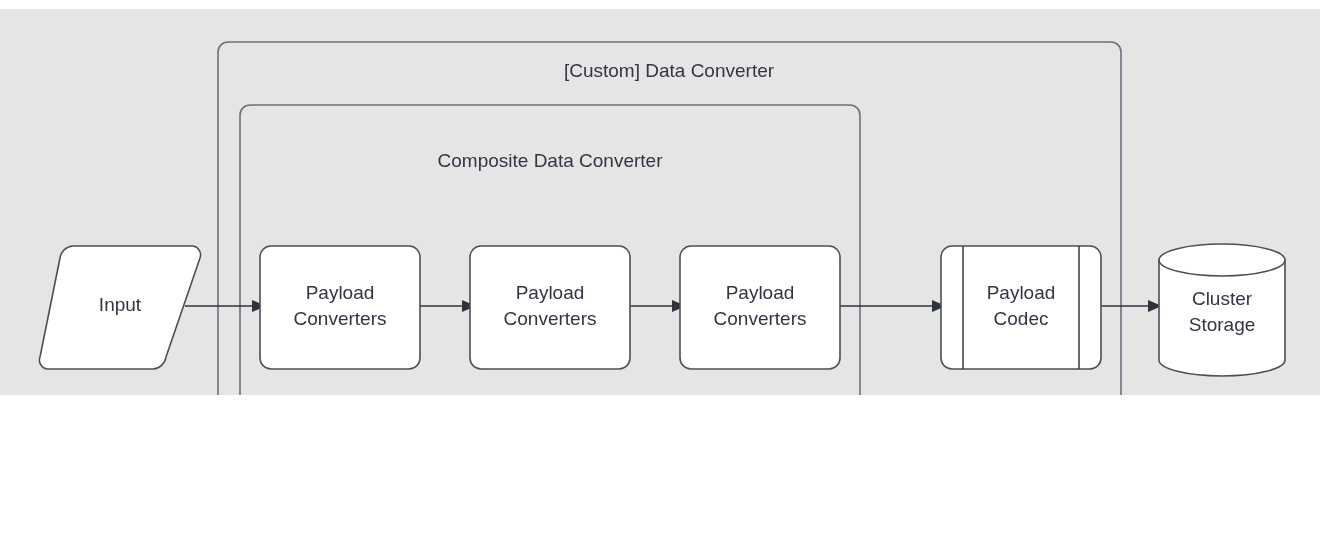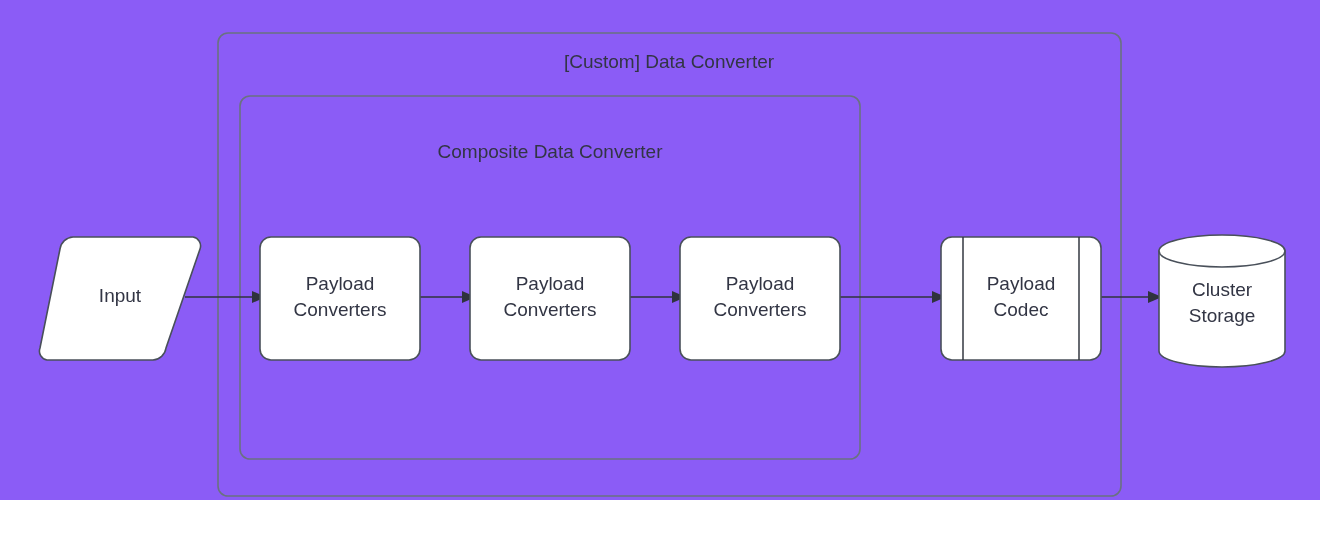--- a/index.html
+++ b/index.html
@@ -6,23 +6,24 @@
     margin: 0;
     padding: 0;
     background: #ffffff;
   }
   body {
     font-family: "Liberation Sans", sans-serif;
   }
   #canvas {
     position: relative;
     width: 1320px;
-    height: 500px;
-    background: #8b5cf6;
+    height: 386px;
+    background: #e5e5e5;
     overflow: hidden;
+    margin-top: 9px;
   }
   #diagram-svg {
     position: absolute;
     left: 0;
     top: 0;
     width: 1320px;
     height: 540px;
   }
   .shape-stroke {
     fill: #ffffff;

